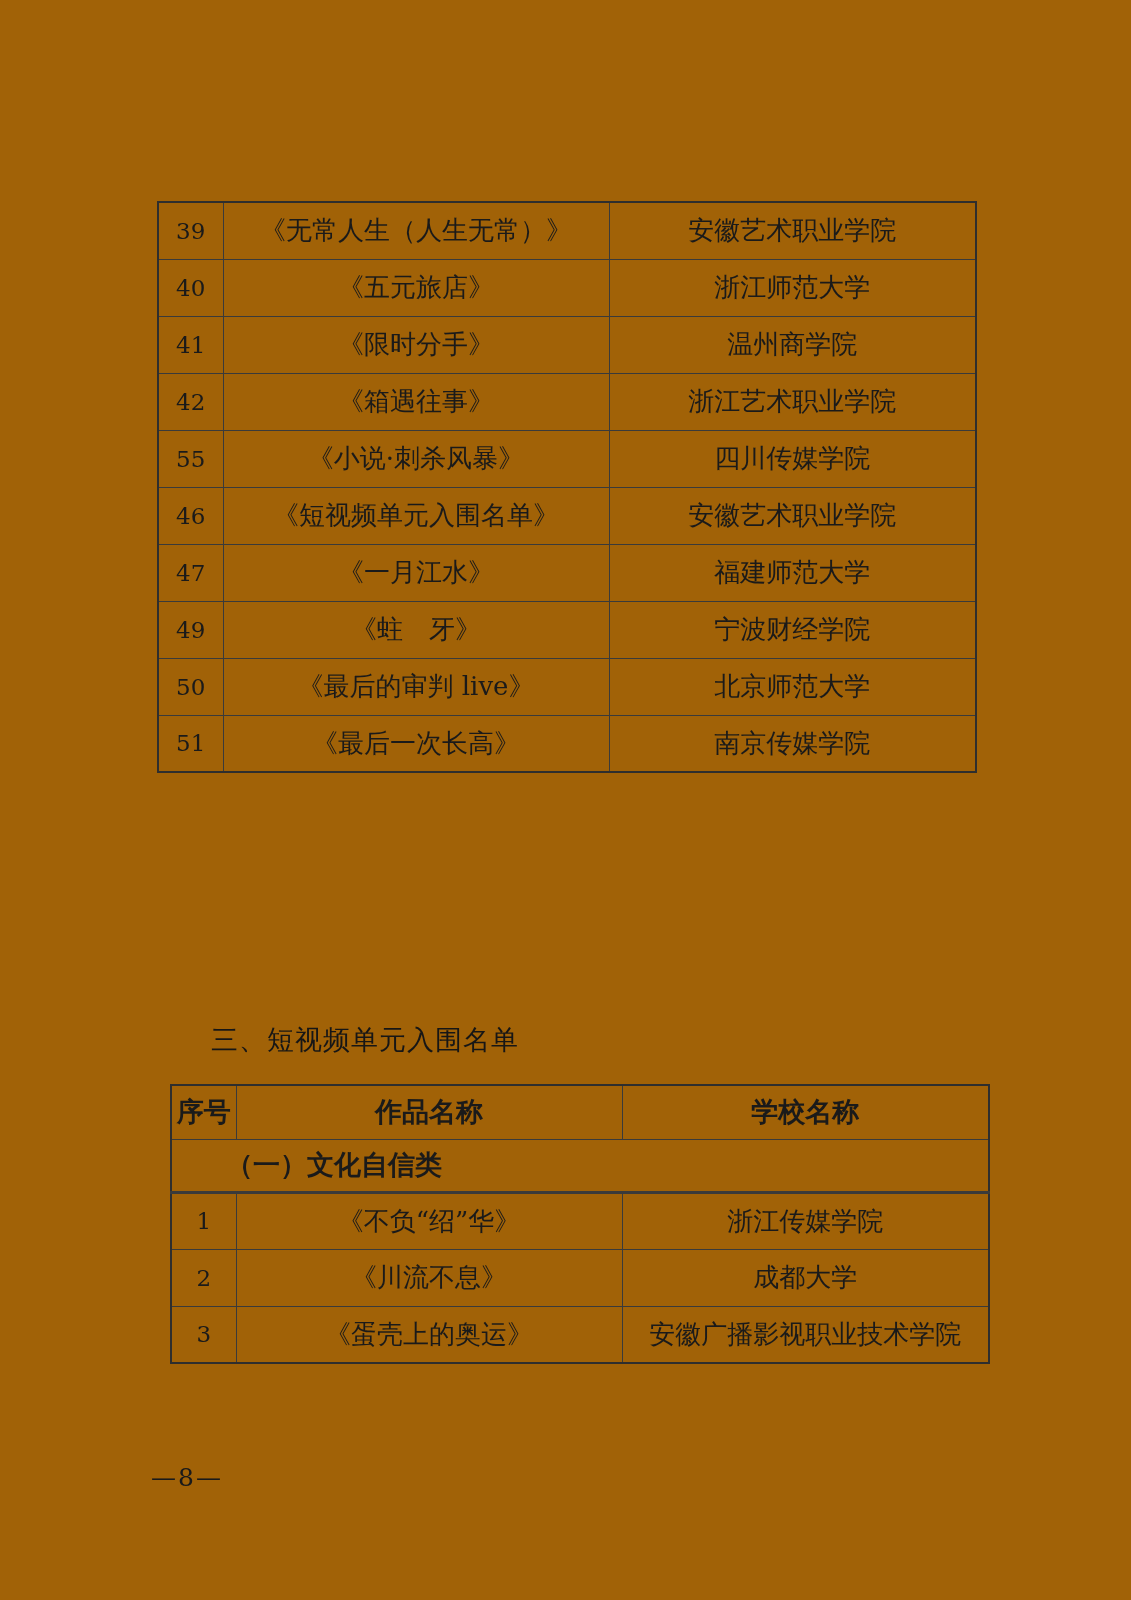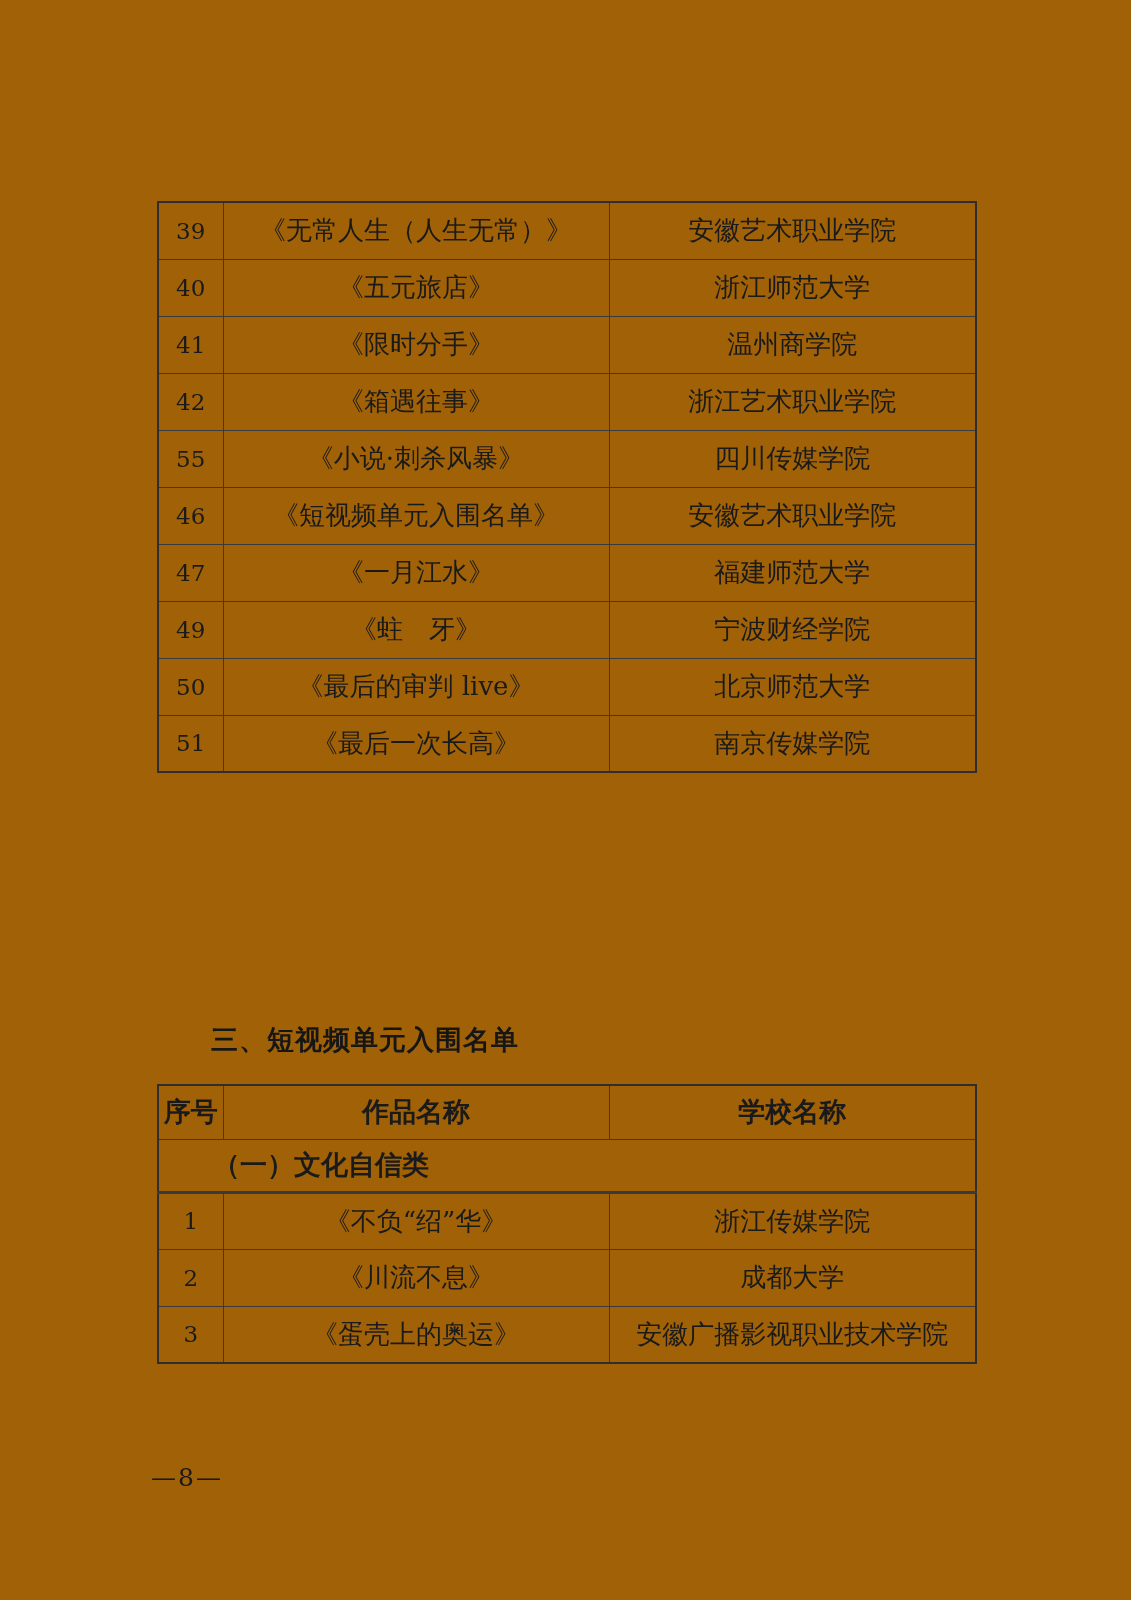--- a/index.html
+++ b/index.html
@@ -21,21 +21,21 @@
   td {
     border: 1.5px solid #3a3a3a;
     text-align: center;
     vertical-align: middle;
     font-size: 26px;
     padding: 0;
     overflow: hidden;
     white-space: nowrap;
   }
   .t1 { left: 157px; top: 201px; width: 818px; }
-  .t2 { left: 157px; top: 1084px; width: 818px; }
+  .t2 { left: 170px; top: 1084px; width: 818px; }
 
   .t1 tr { height: 57px; }
   .t1 tr.tall { height: 83px; }
   .t2 tr.hdr { height: 54px; }
   .t2 tr.cat { height: 53px; }
   .t2 tr.data { height: 57px; }
 
   td.no-cell { font-size: 23px; }
 
   .hdr td {
@@ -50,21 +50,21 @@
     text-align: left;
     padding-left: 54px;
     border-bottom-width: 3px;
     margin-left: 48px;
   }
 
   .section-heading {
     position: absolute;
     left: 211px; top: 1022px;
     font-family: "DejaVu Sans", "Liberation Sans", sans-serif;
-    font-weight: bold;
+    font-weight: normal;
     font-size: 27px;
     letter-spacing: 1px;
     color: #161616;
   }
   .footer-pageno {
     position: absolute;
     left: 151px; top: 1463px;
     font-size: 25px;
     letter-spacing: 2px;
     color: #1a1a1a;

